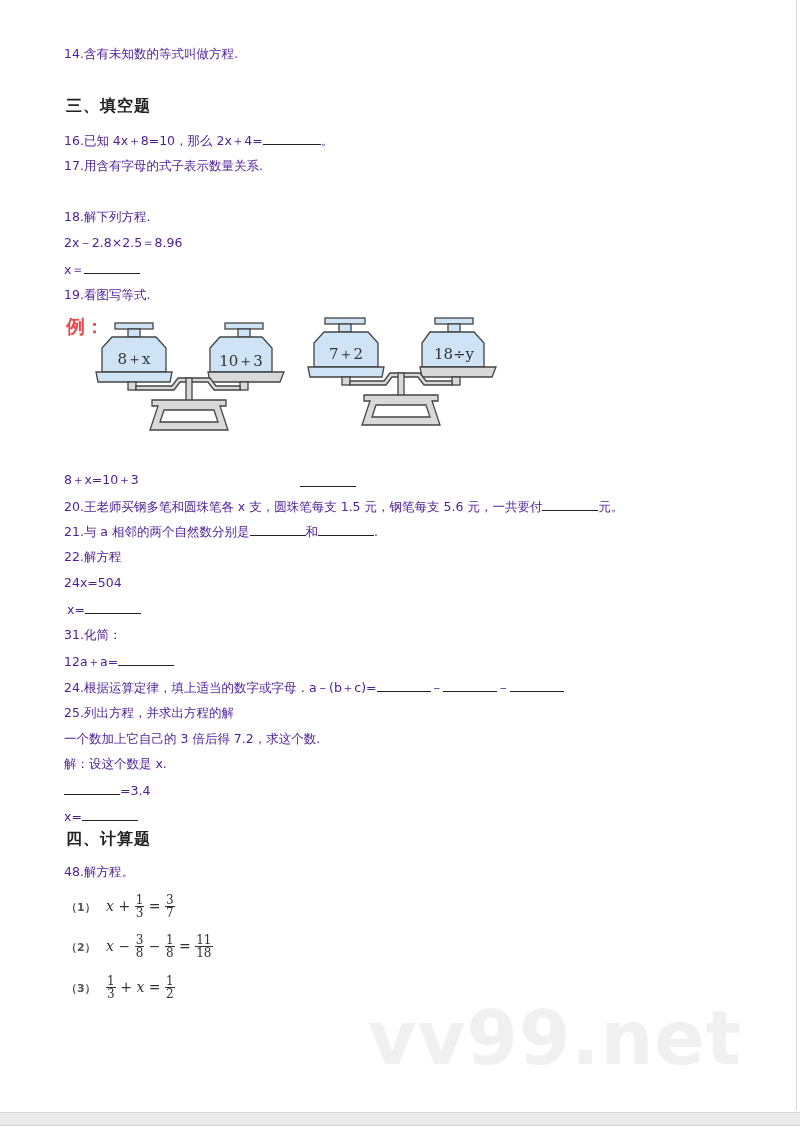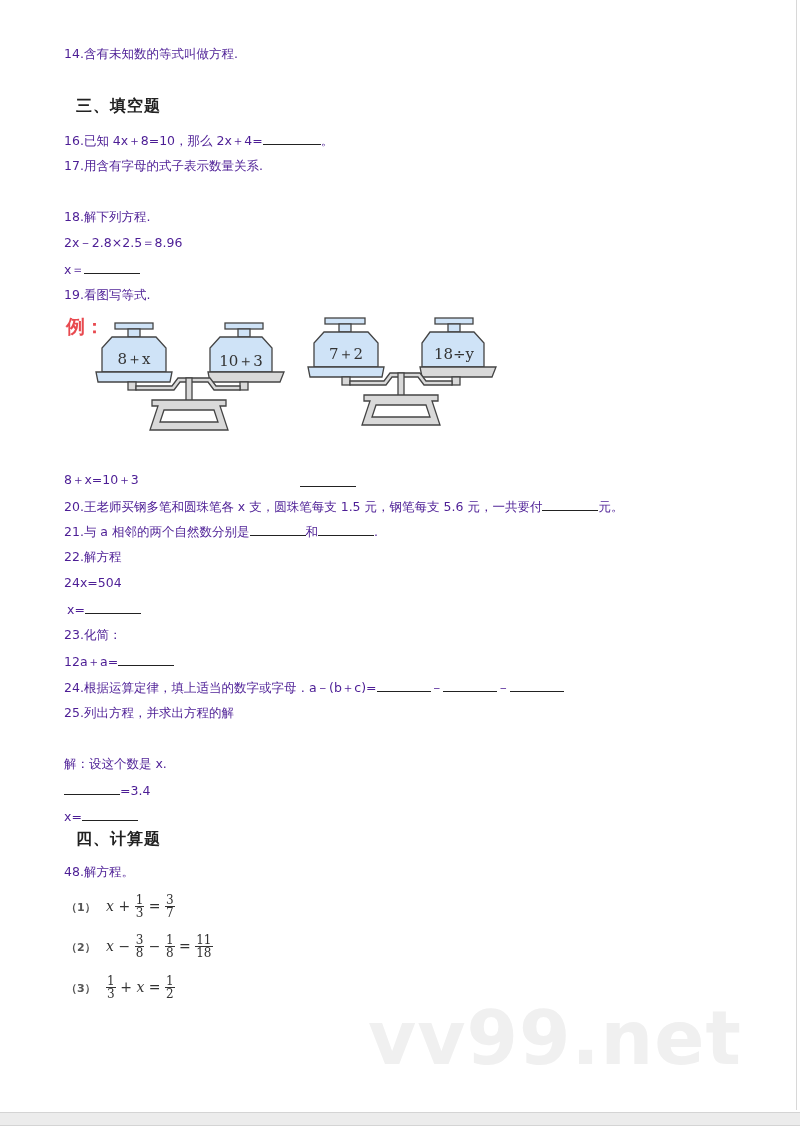--- a/index.html
+++ b/index.html
@@ -15,21 +15,21 @@
     }
     .gap {
       position: absolute; left: 0; top: 1112px; width: 800px; height: 12px;
       background: #ececec; border-top: 1px solid #d4d4d4; border-bottom: 1px solid #d4d4d4;
     }
     .line {
       position: absolute; left: 64px; font-size: 12.5px; line-height: 16px;
       white-space: nowrap; color: #4c1d95;
     }
     .heading {
-      position: absolute; left: 76px; font-size: 16px; font-weight: bold; color: #222;
+      position: absolute; left: 66px; font-size: 16px; font-weight: bold; color: #222;
       letter-spacing: 1px;
     }
     .blank {
       display: inline-block; border-bottom: 1.6px solid #222; height: 12px; vertical-align: baseline;
     }
     .example-label {
       position: absolute; left: 66px; top: 314px; font-size: 19px; font-weight: bold;
       color: #e8494f; font-family: "DejaVu Serif", serif;
     }
     .figure { position: absolute; left: 90px; top: 310px; }
@@ -129,30 +129,31 @@
   <div class="line" style="top:523px">
     <span>21.与 a 相邻的两个自然数分别是</span><span class="blank" style="width:56px"></span><span>和</span><span class="blank" style="width:56px"></span><span>.</span>
   </div>
 
   <div class="line" style="top:549px">22.解方程</div>
   <div class="line" style="top:575px">24x=504</div>
   <div class="line" style="top:601px; left:67px">
     <span>x=</span><span class="blank" style="width:56px"></span>
   </div>
 
-  <div class="line" style="top:627px">23.化简：</div>
+  <div class="line" style="top:627px">31.化简：</div>
   <div class="line" style="top:653px">
     <span>12a＋a=</span><span class="blank" style="width:56px"></span>
   </div>
 
   <div class="line" style="top:679px">
     <span>24.根据运算定律，填上适当的数字或字母．a－(b＋c)=</span><span class="blank" style="width:54px"></span><span>－</span><span class="blank" style="width:54px"></span><span>－</span><span class="blank" style="width:54px"></span>
   </div>
 
   <div class="line" style="top:705px">25.列出方程，并求出方程的解</div>
+  <div class="line" style="top:731px">一个数加上它自己的 3 倍后得 7.2，求这个数.</div>
   <div class="line" style="top:756px">解：设这个数是 x.</div>
   <div class="line" style="top:782px">
     <span class="blank" style="width:56px"></span><span>=3.4</span>
   </div>
   <div class="line" style="top:808px">
     <span>x=</span><span class="blank" style="width:56px"></span>
   </div>
 
   <div class="heading" style="top:829px">四、计算题</div>
 

